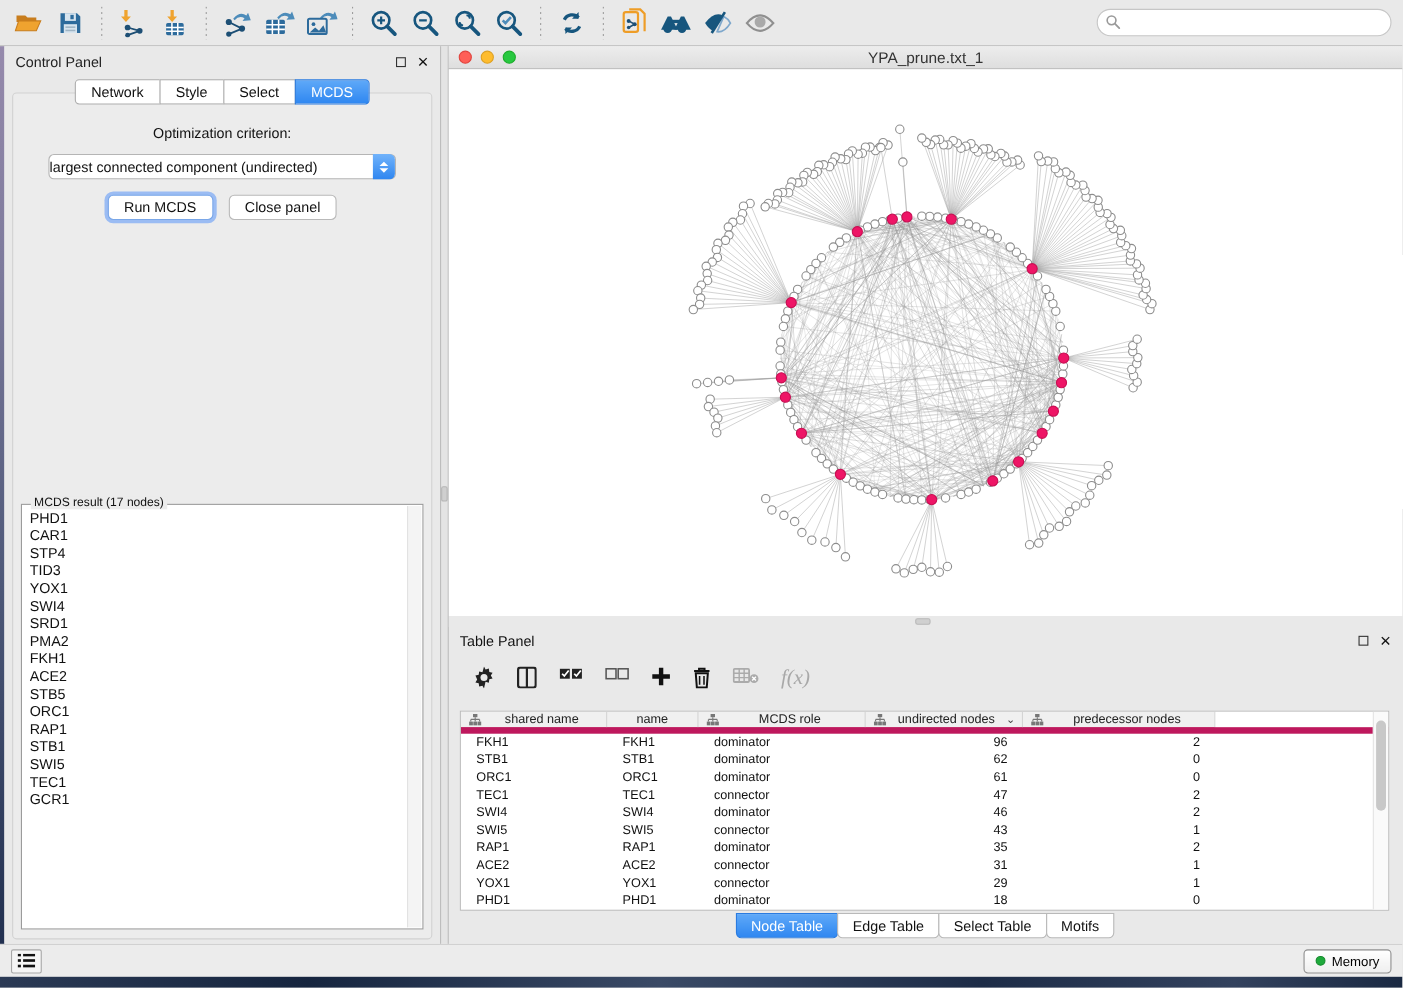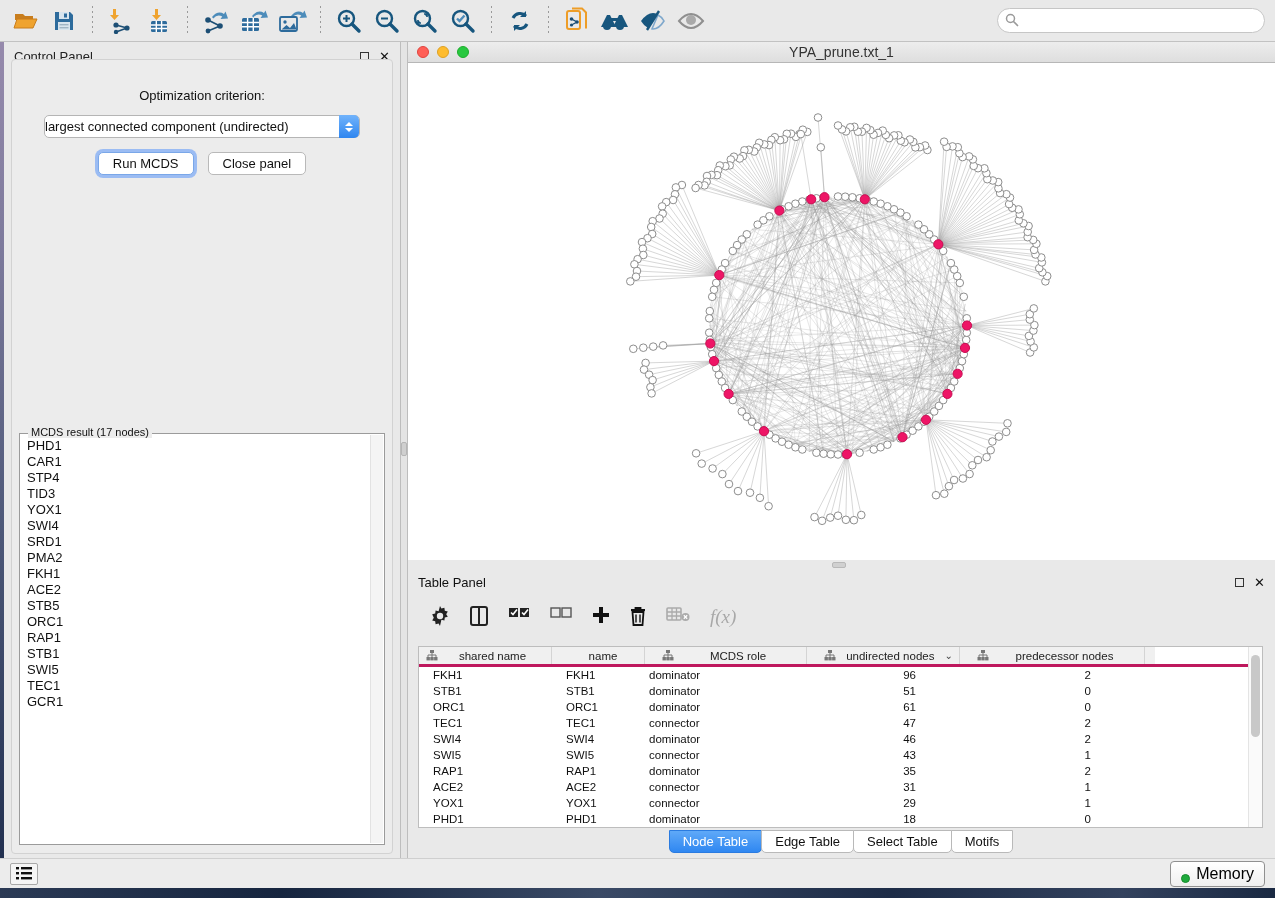--- a/index.html
+++ b/index.html
@@ -92,22 +92,22 @@
   .table-panel { flex:0 0 287px; background:#e9e9e9; display:flex; flex-direction:column; }
   .tp-header { height:25px; display:flex; align-items:center; padding:0 10px; font-size:13px; }
   .tp-toolbar { height:50px; display:flex; align-items:center; gap:20px; padding:0 22px; }
   .tp-tool { background:none; border:none; display:flex; align-items:flex-start; justify-content:center;
              cursor:pointer; height:28px; }
   .tp-tool.disabled { cursor:default; }
   .fx-label { font-family:"Liberation Serif","DejaVu Serif",serif; font-style:italic; font-size:19px; color:#a8a8a8; }
 
   .tp-table { margin:1px 12px 0 10px; flex:1 1 auto; background:#fff; border:1px solid #bdbdbd;
               position:relative; overflow:hidden; display:flex; flex-direction:column; }
-  .t-head { display:flex; height:20px; flex:0 0 20px; background:#f0f0f0; border-bottom:3px solid #be185d;
-            font-size:11.5px; color:#222;gap:10px; }
+  .t-head { display:flex; height:20px; flex:0 0 20px; background:#f0f0f0; border-bottom:6px solid #be185d;
+            font-size:11.5px; color:#222; }
   .t-hcell { display:flex; align-items:center; border-right:1px solid #d4d4d4; padding:0 4px; overflow:hidden; }
   .t-hcell .lbl { margin:0 auto; white-space:nowrap; }
   .t-hcell.filler { background:#fff; border-right:none; flex:1 1 auto; }
   .hier-ic { flex:0 0 auto; margin-left:3px; }
   .sort-ch { flex:0 0 auto; margin-right:2px; font-size:10px; color:#444; }
   .t-body { flex:1 1 auto; position:relative; overflow:hidden; }
   .t-row { display:flex; height:16px; font-size:11.5px; align-items:center; }
   .t-cell { padding:0 4px; white-space:nowrap; overflow:hidden; }
   .t-cell.num { text-align:right; }
   .t-scroll { position:absolute; top:0; right:0; bottom:0; width:14px; background:#fafafa;
@@ -118,21 +118,21 @@
              padding-top:2px; }
   .b-tab { font-size:13px; padding:3px 13px; background:#fff; border:1px solid #b9b9b9; margin-left:-1px;
            border-radius:0 0 5px 5px; cursor:pointer; }
   .b-tab.active { background:linear-gradient(#5fa9f8,#2f87f1); border-color:#2a7be0; color:#fff; }
 
   
   .status-bar { height:30px; flex:0 0 30px; background:#ececec; border-top:1px solid #cfcfcf;
                 display:flex; align-items:center; padding:0 10px; }
   .list-btn { width:28px; height:22px; background:#f5f5f5; border:1px solid #a8a8a8; border-radius:2px;
               display:flex; align-items:center; justify-content:center; cursor:pointer; }
-  .memory-btn { margin-left:auto; display:flex; align-items:flex-end; gap:6px; font-size:16px;
+  .memory-btn { margin-left:auto; display:flex; align-items:center; gap:6px; font-size:12px;
                 background:linear-gradient(#fff,#efefef); border:1px solid #909090; border-radius:4px;
                 padding:3px 10px; cursor:pointer; }
   .mem-dot { width:9px; height:9px; border-radius:50%; background:#1faa3c; border:1px solid #148a2c; }
 
   .desktop-strip { height:10px; flex:0 0 10px;
       background:linear-gradient(90deg,#2b3a55,#16253f 22%,#3a4a66 47%,#1d2c47 70%,#33425e 88%,#1a2942); }
 </style>
 </head>
 <body>
 
@@ -282,20 +282,26 @@
     <div class="left-strip"></div>
 
     <div class="control-panel">
       <div class="cp-header">
         <span>Control Panel</span>
         <span class="panel-header-icons">
           <span class="float-box"></span>
           <span class="close-x">✕</span>
         </span>
       </div>
+      <div class="cp-tabs" id="cp-tabs">
+          <div class="seg-tab">Network</div>
+          <div class="seg-tab">Style</div>
+          <div class="seg-tab">Select</div>
+          <div class="seg-tab active">MCDS</div>
+        </div>
       <div class="cp-content">
         <div class="opt-label">Optimization criterion:</div>
         <div class="dropdown">
           <span class="dd-text">largest connected component (undirected)</span>
           <span class="dd-stepper">
             <span class="dd-up"></span>
               <span class="dd-dn"></span>
           </span>
         </div>
         <div class="btn-row">
@@ -1352,21 +1358,21 @@
                 <div class="t-cell" style="width: 133px; flex: 0 0 133px; padding-left: 14px;">FKH1</div>
                 <div class="t-cell" style="width: 83px; flex: 0 0 83px; padding-left: 14px;">FKH1</div>
                 <div class="t-cell" style="width: 152px; flex: 0 0 152px; padding-left: 14px;">dominator</div>
                 <div class="t-cell num" style="width: 143px; flex: 0 0 143px; padding-right: 14px;">96</div>
                 <div class="t-cell num" style="width: 175px; flex: 0 0 175px; padding-right: 14px;">2</div>
               </div>
               <div class="t-row">
                 <div class="t-cell" style="width: 133px; flex: 0 0 133px; padding-left: 14px;">STB1</div>
                 <div class="t-cell" style="width: 83px; flex: 0 0 83px; padding-left: 14px;">STB1</div>
                 <div class="t-cell" style="width: 152px; flex: 0 0 152px; padding-left: 14px;">dominator</div>
-                <div class="t-cell num" style="width: 143px; flex: 0 0 143px; padding-right: 14px;">51</div>
+                <div class="t-cell num" style="width: 143px; flex: 0 0 143px; padding-right: 14px;">62</div>
                 <div class="t-cell num" style="width: 175px; flex: 0 0 175px; padding-right: 14px;">0</div>
               </div>
               <div class="t-row">
                 <div class="t-cell" style="width: 133px; flex: 0 0 133px; padding-left: 14px;">ORC1</div>
                 <div class="t-cell" style="width: 83px; flex: 0 0 83px; padding-left: 14px;">ORC1</div>
                 <div class="t-cell" style="width: 152px; flex: 0 0 152px; padding-left: 14px;">dominator</div>
                 <div class="t-cell num" style="width: 143px; flex: 0 0 143px; padding-right: 14px;">61</div>
                 <div class="t-cell num" style="width: 175px; flex: 0 0 175px; padding-right: 14px;">0</div>
               </div>
               <div class="t-row">

